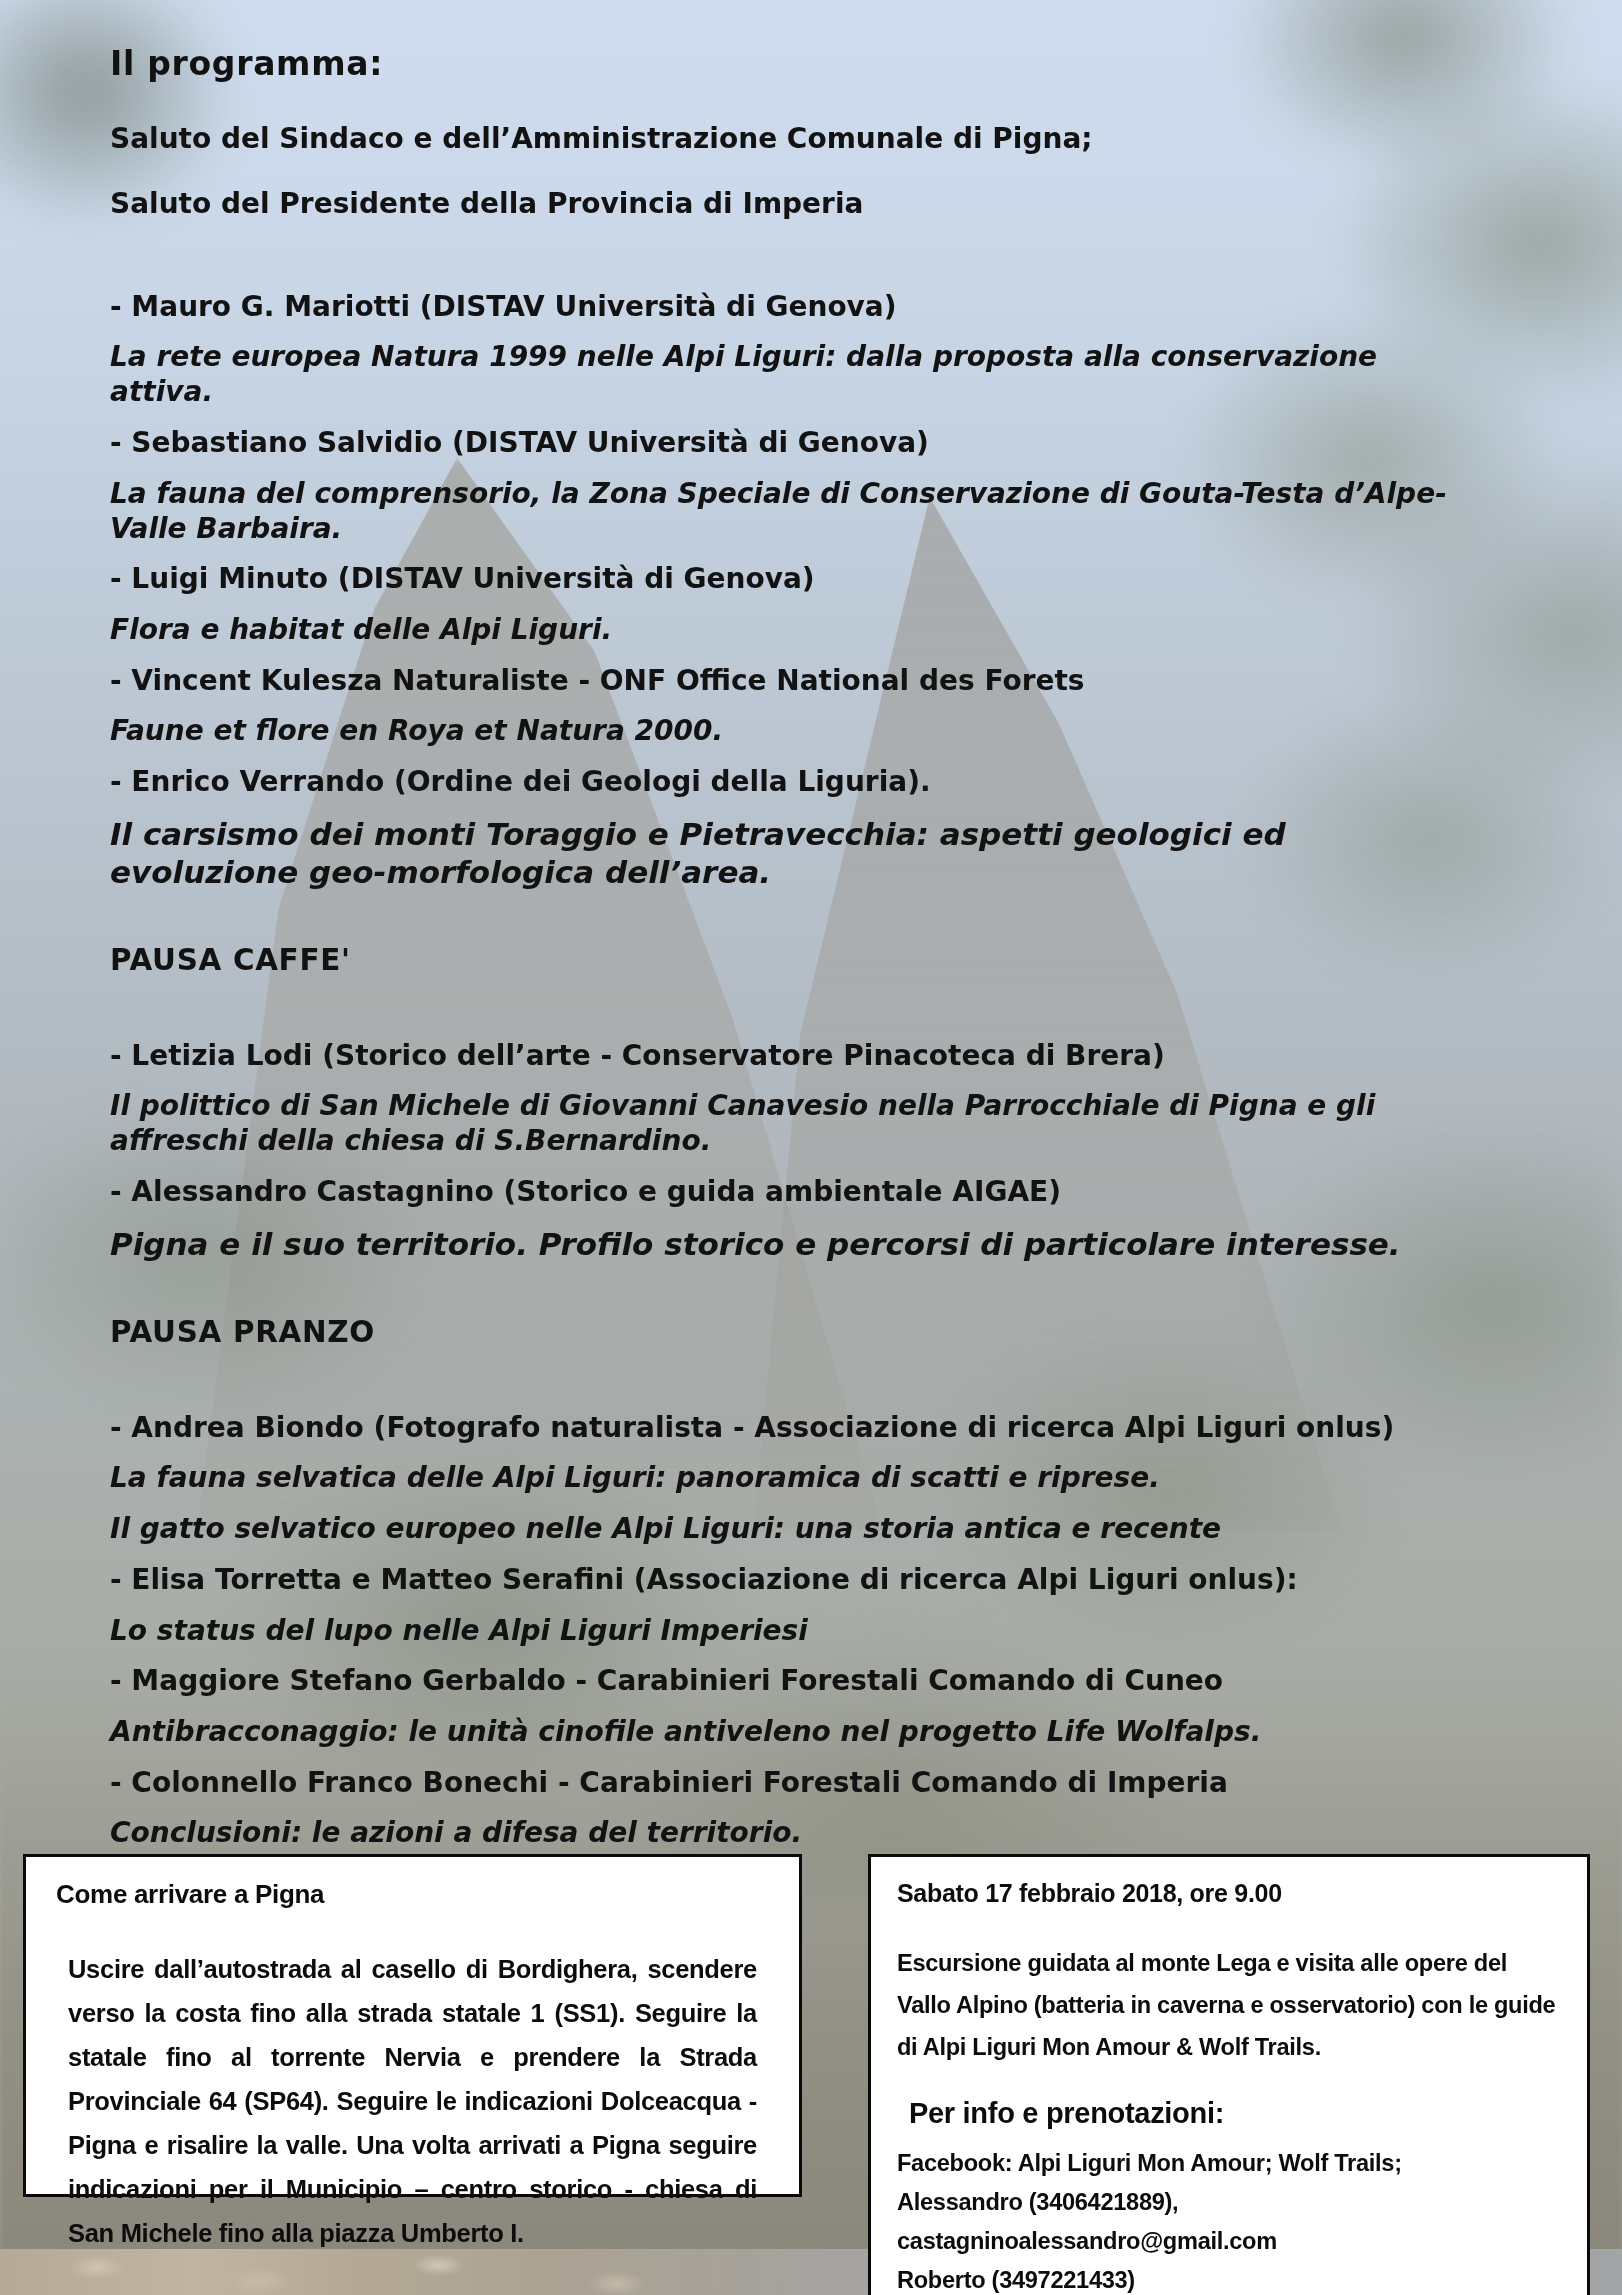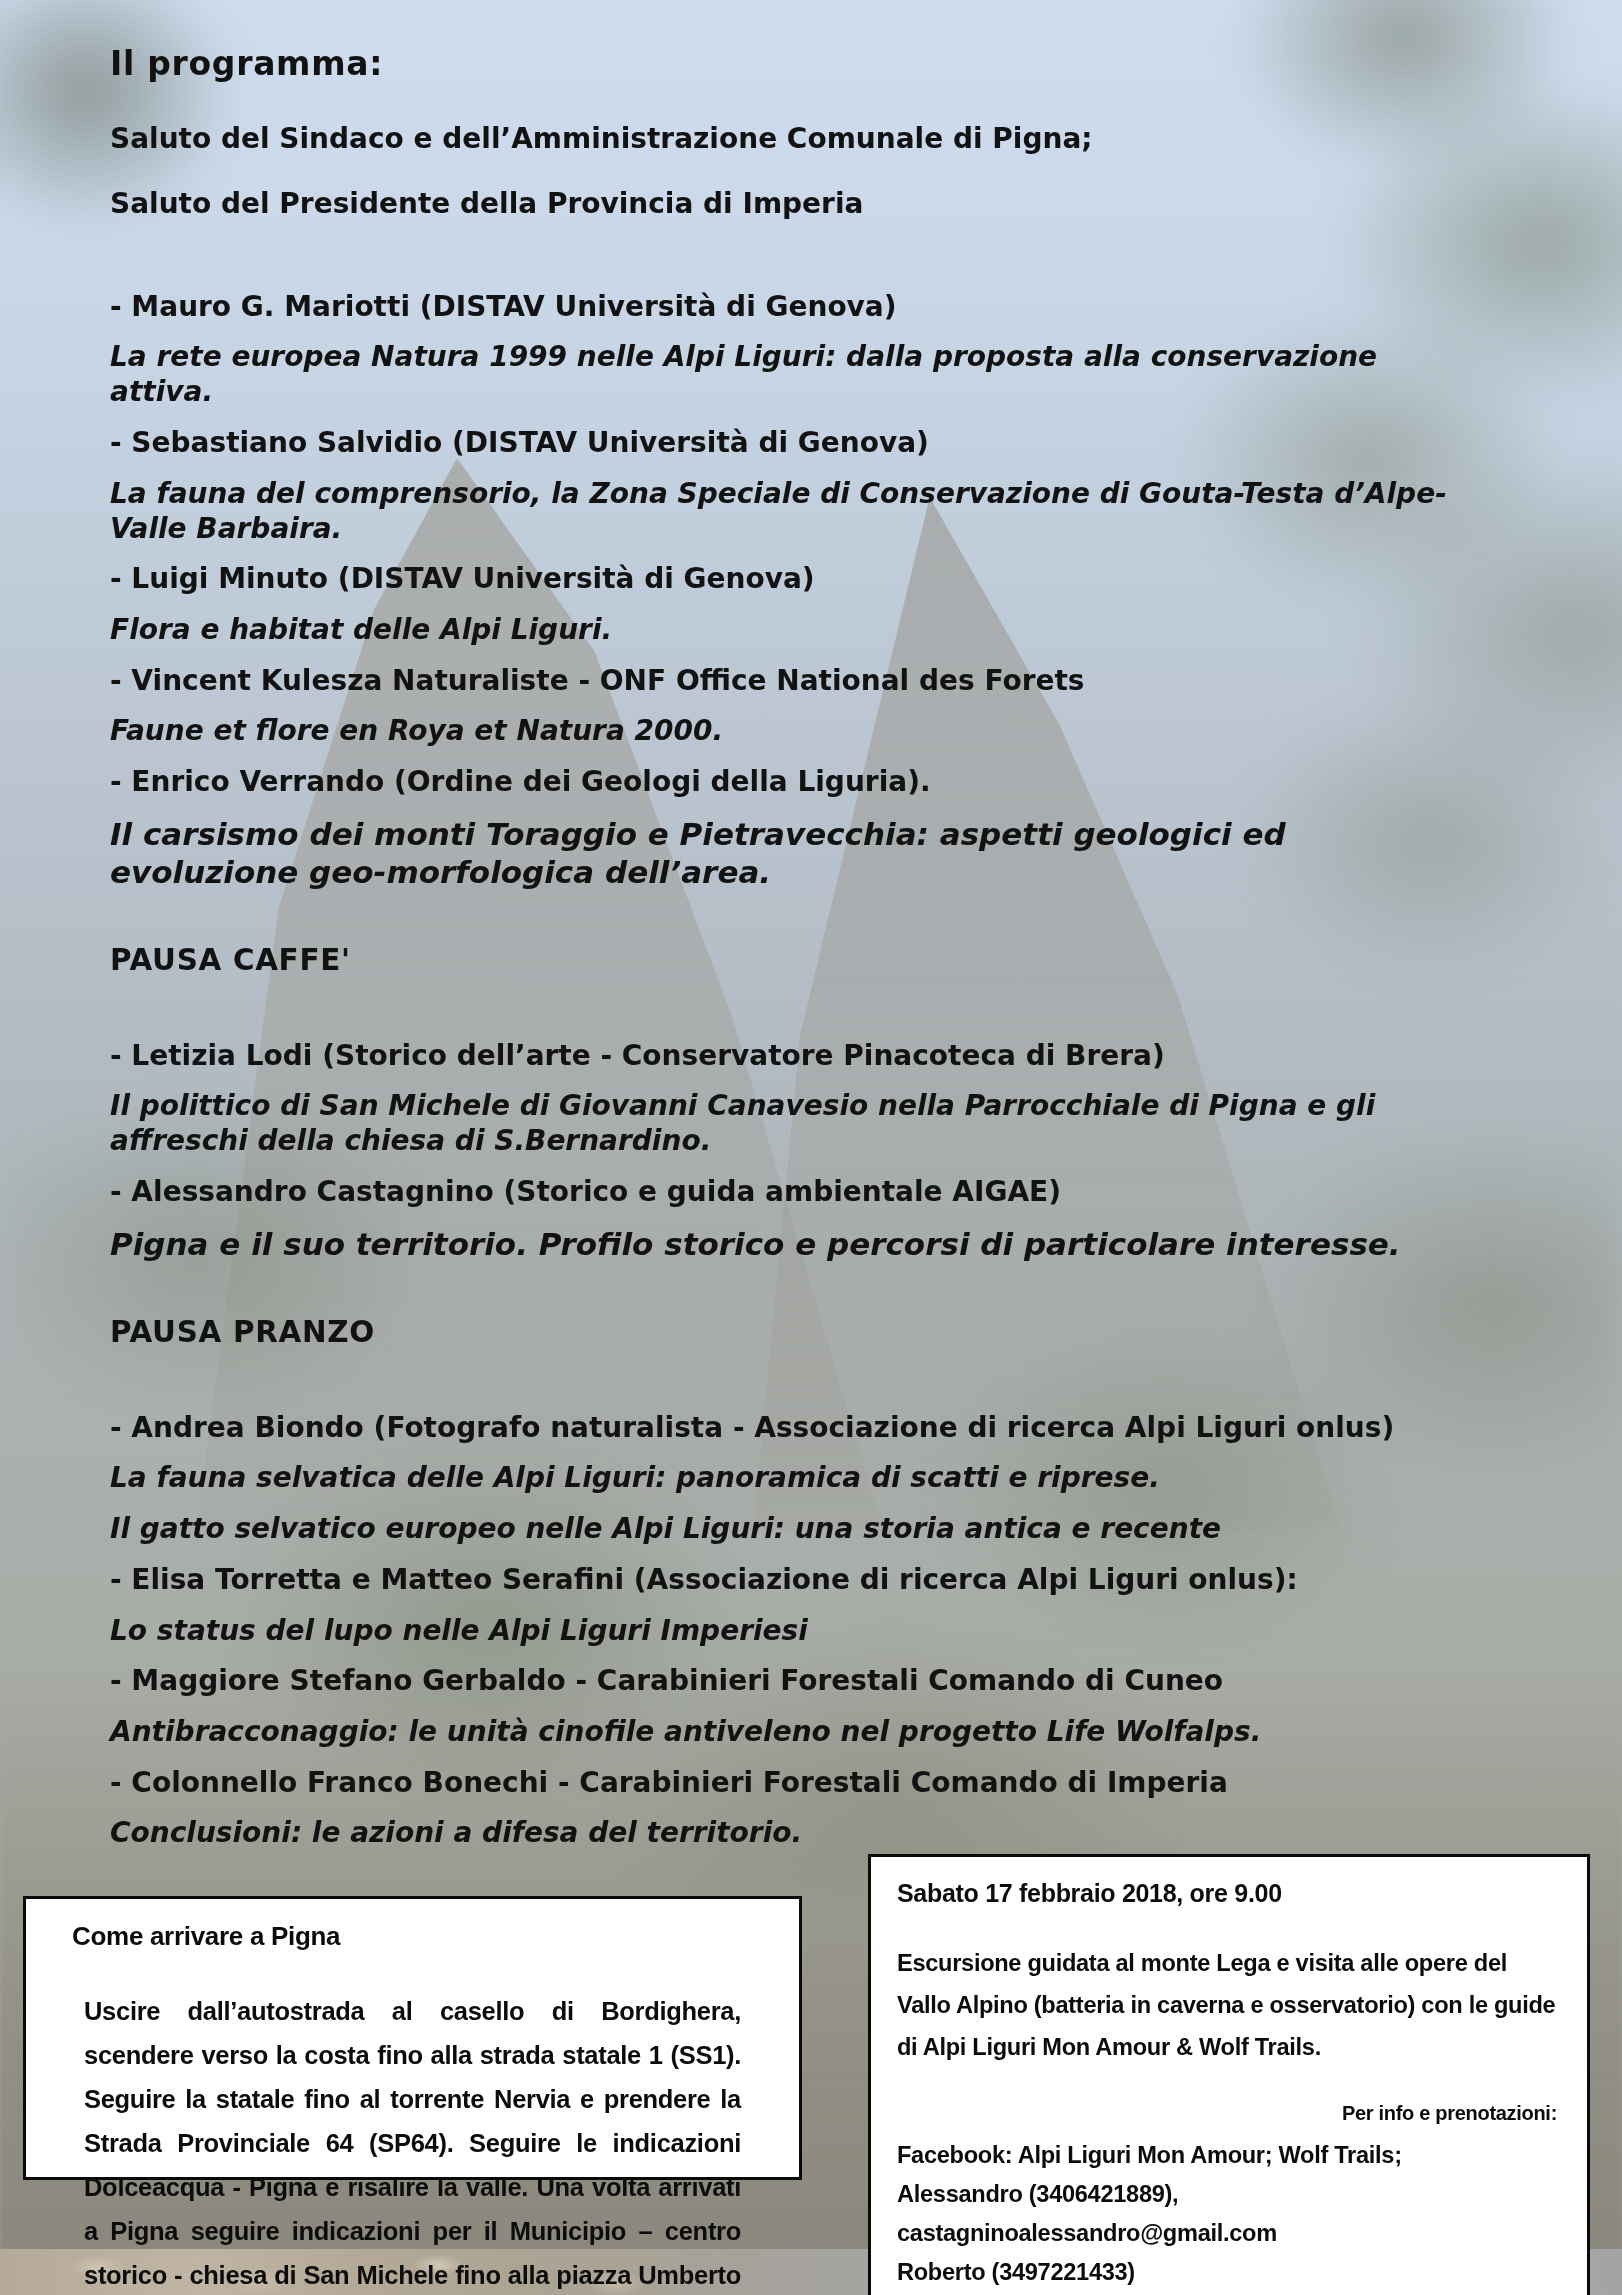--- a/index.html
+++ b/index.html
@@ -48,27 +48,27 @@
   .prog-heading{font-size:33px;font-weight:800;margin:16px 0 38px 0;letter-spacing:0.7px;}
   .intro-line{font-size:28px;font-weight:600;line-height:35px;margin:0 0 30px 0;}
   .intro-line.last{margin-bottom:68px;}
   .line{font-size:28px;font-weight:600;line-height:35px;margin:0 0 15.7px 0;}
   .line.title{font-style:italic;}
   .line.title.large{font-size:31px;line-height:38px;}
   .line.break-label{margin:52px 0 60px 0;font-size:29.4px;letter-spacing:0.7px;}
   
   .box{position:absolute;z-index:3;background:#ffffff;border:3.9px solid #0a0a0a;box-sizing:border-box;
        font-family:"Liberation Sans",sans-serif;color:#0c0c0c;}
-  .box-directions{left:23px;top:1896px;width:779px;height:284px;padding:22px 46px;}
+  .box-directions{left:23px;top:1854px;width:779px;height:343px;padding:22px 30px;}
   .box-schedule{left:868px;top:1854px;width:722px;height:449px;padding:22px 26px;}
   .box-heading{font-size:26px;font-weight:700;letter-spacing:-0.3px;margin:0 0 37px 0;}
   .box-directions .box-body{font-size:25.5px;font-weight:700;letter-spacing:-0.3px;line-height:44px;text-align:justify;margin:12px;}
   .box-schedule .box-heading{margin-bottom:34px;font-size:25px;}
   .box-schedule .box-body{font-size:23.6px;font-weight:700;letter-spacing:-0.3px;line-height:42px;margin:0 0 26px 0;}
-  .info-heading{font-size:20px;font-weight:700;letter-spacing:-0.3px;line-height:38px;margin:4px;text-align:right;}
+  .info-heading{font-size:29px;font-weight:700;letter-spacing:-0.3px;line-height:38px;margin:12px;}
   .info-line{font-size:23.6px;font-weight:700;letter-spacing:-0.3px;line-height:39px;margin:0;}
 </style>
 </head>
 <body>
 
 <div class="page">
 
   <div class="branch-left"></div>
   <div class="tree-right"></div>
   <div class="peak-a"></div>

